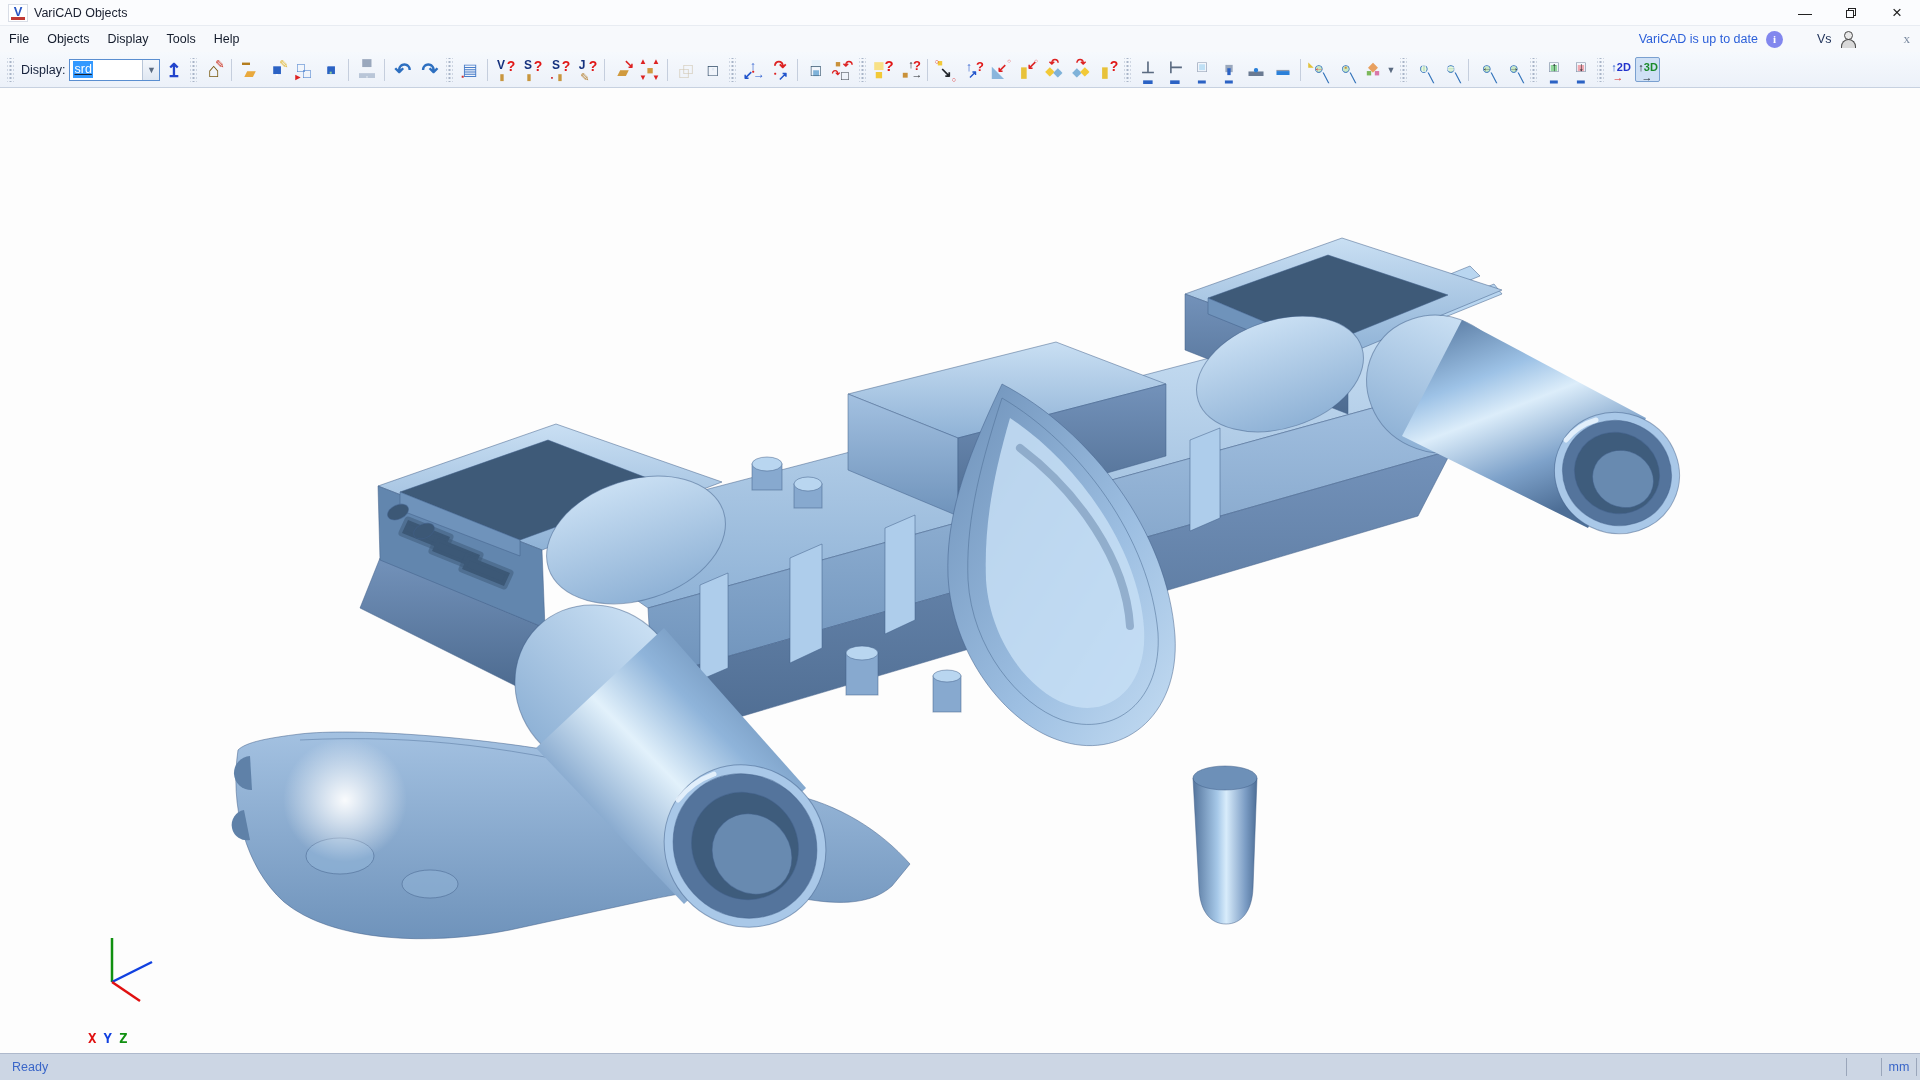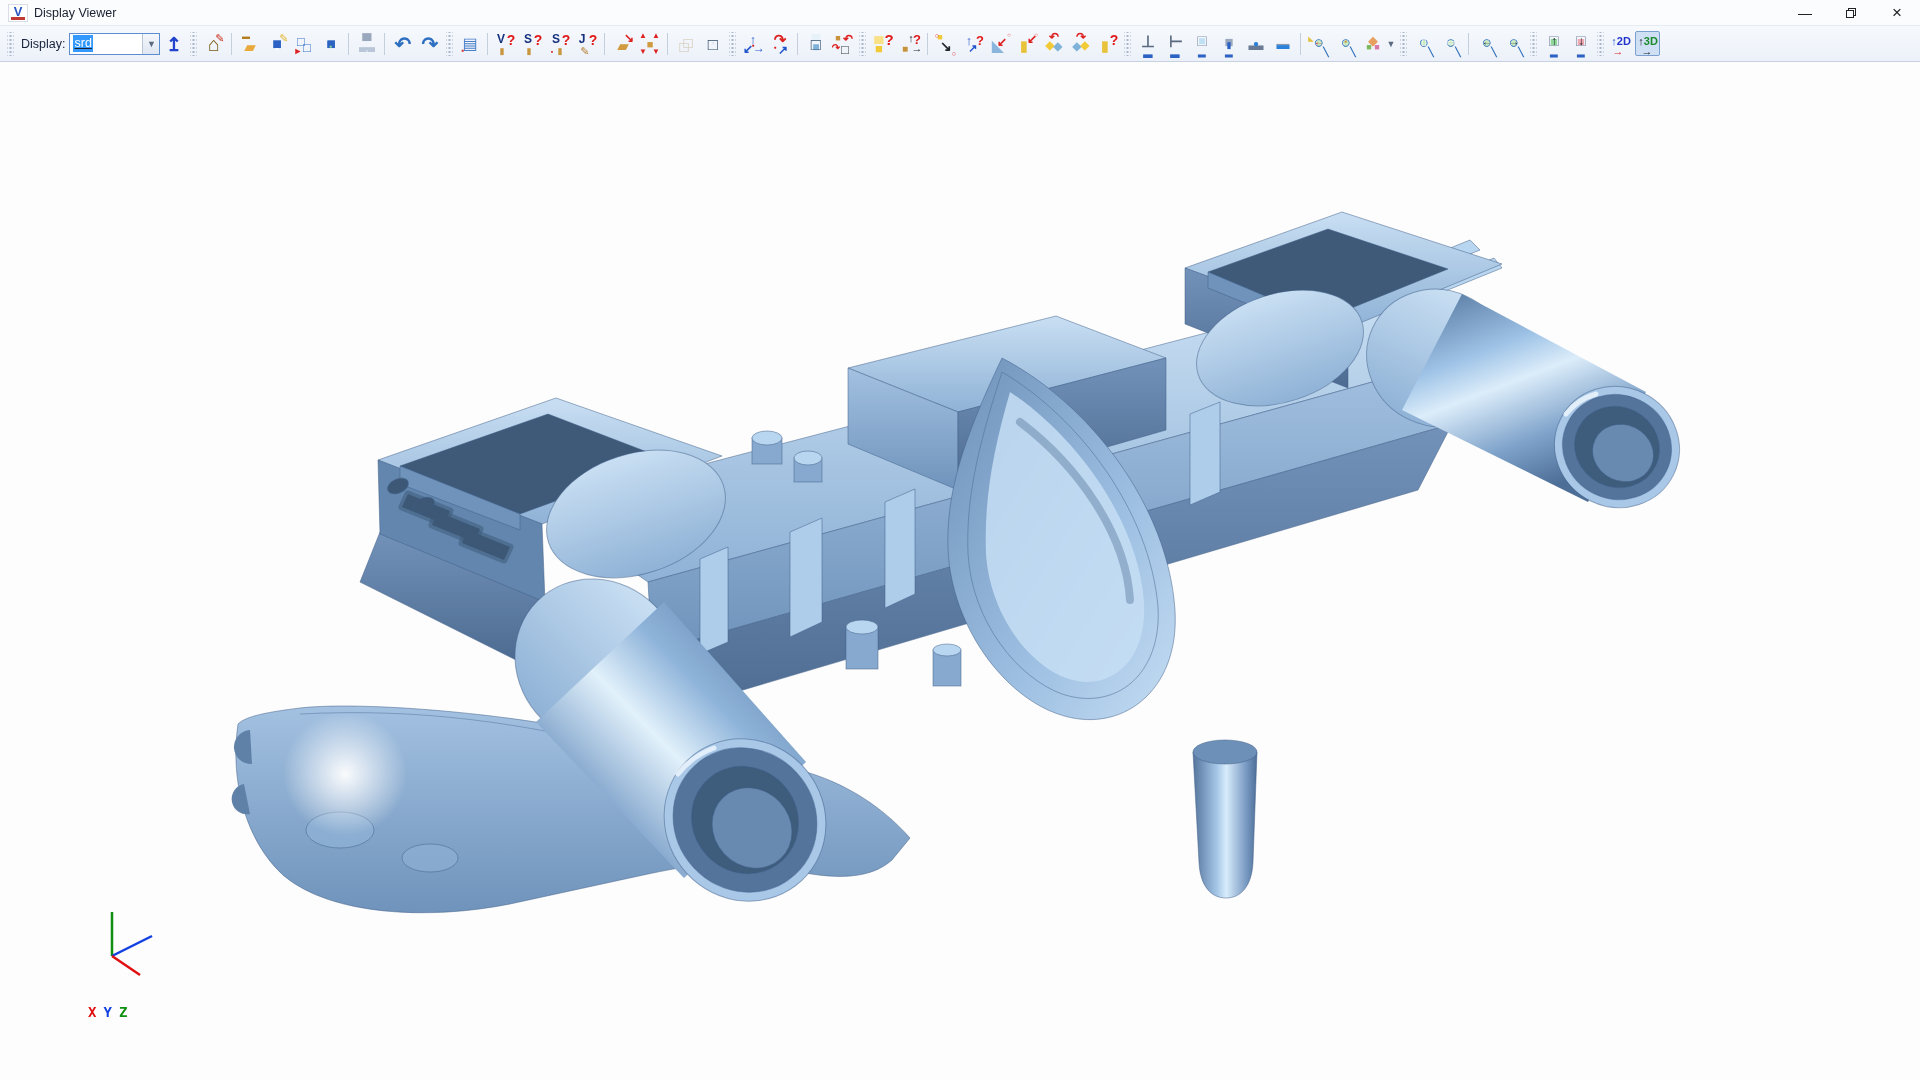--- a/index.html
+++ b/index.html
@@ -73,33 +73,49 @@
 </head>
 <body>
 
 <div id="app">
 
   <div class="titlebar">
     <div class="logo">
       <span class="v">V</span>
         <span class="bar"></span>
     </div>
-    <span class="title-text">Display Viewer</span>
+    <span class="title-text">VariCAD Objects</span>
     <div class="win-controls">
       <div class="win-btn">—</div>
       <div class="win-btn">
         <span class="restore-glyph">
             <i class="t"></i>
             <i class="b"></i>
           </span>
       </div>
       <div class="win-btn" style="font-size:17px;">×</div>
     </div>
   </div>
 
+  <div class="menubar">
+    <div class="menu-items">
+        <div class="menu-item">File</div>
+        <div class="menu-item">Objects</div>
+        <div class="menu-item">Display</div>
+        <div class="menu-item">Tools</div>
+        <div class="menu-item">Help</div>
+      </div>
+    <div class="menu-right">
+      <span class="update-text">VariCAD is up to date</span>
+      <span class="info-badge">i</span>
+      <span class="vs-label">Vs</span>
+      <span class="person"></span>
+      <span class="menu-x">x</span>
+    </div>
+  </div>
 
   <div class="toolbar">
     <div class="tb-grip"></div>
     <span class="tb-label">Display:</span>
     <div class="cmd-wrap">
       <div class="cmd-text">
         <span class="cmd-sel">srd</span>
       </div>
       <div class="cmd-arrow">▼</div>
     </div>
@@ -498,14 +514,25 @@
         <line x1="112" y1="894" x2="140" y2="913" stroke="#e01010"></line>
       </g>
     </svg>
     <div class="axis-labels">
         <span style="color: rgb(224, 16, 16);">X</span>
         <span style="color: rgb(16, 64, 224);">Y</span>
         <span style="color: rgb(16, 144, 16);">Z</span>
       </div>
   </div>
 
+  <div class="statusbar">
+    <span class="status-left">Ready</span>
+    <div class="status-right">
+      <div class="sb-sep"></div>
+      <div class="sb-cell"></div>
+      <div class="sb-sep"></div>
+      <div class="sb-cell">mm</div>
+      <div class="sb-sep"></div>
+      <div style="width:3px;"></div>
+    </div>
+  </div>
 
 </div>
 
 </body></html>

